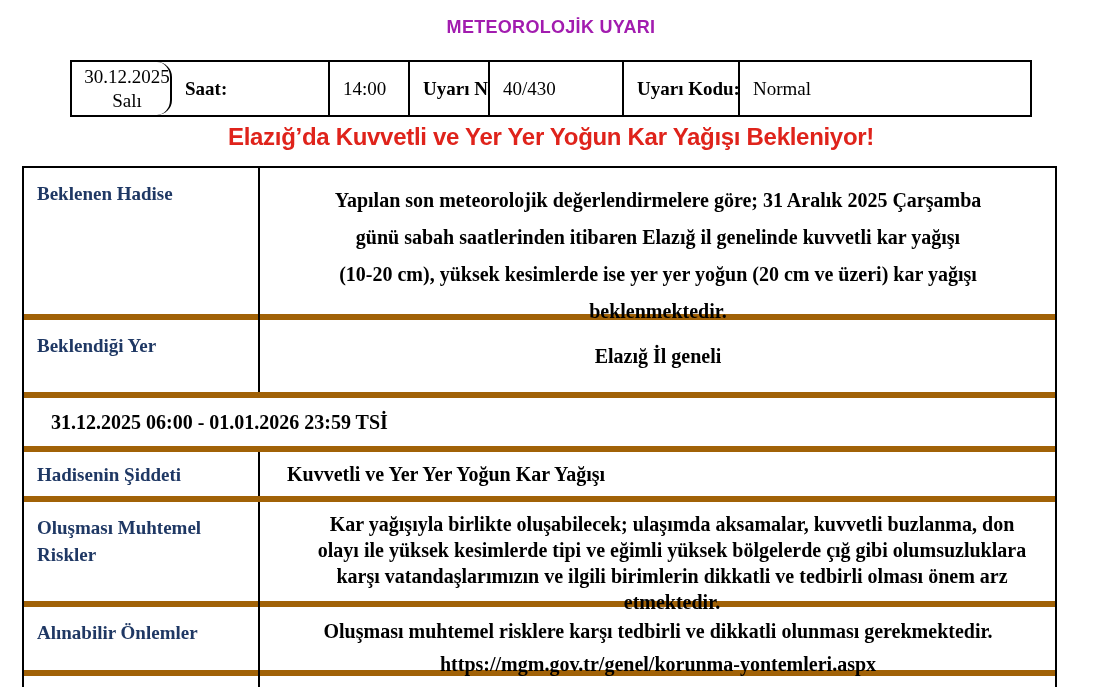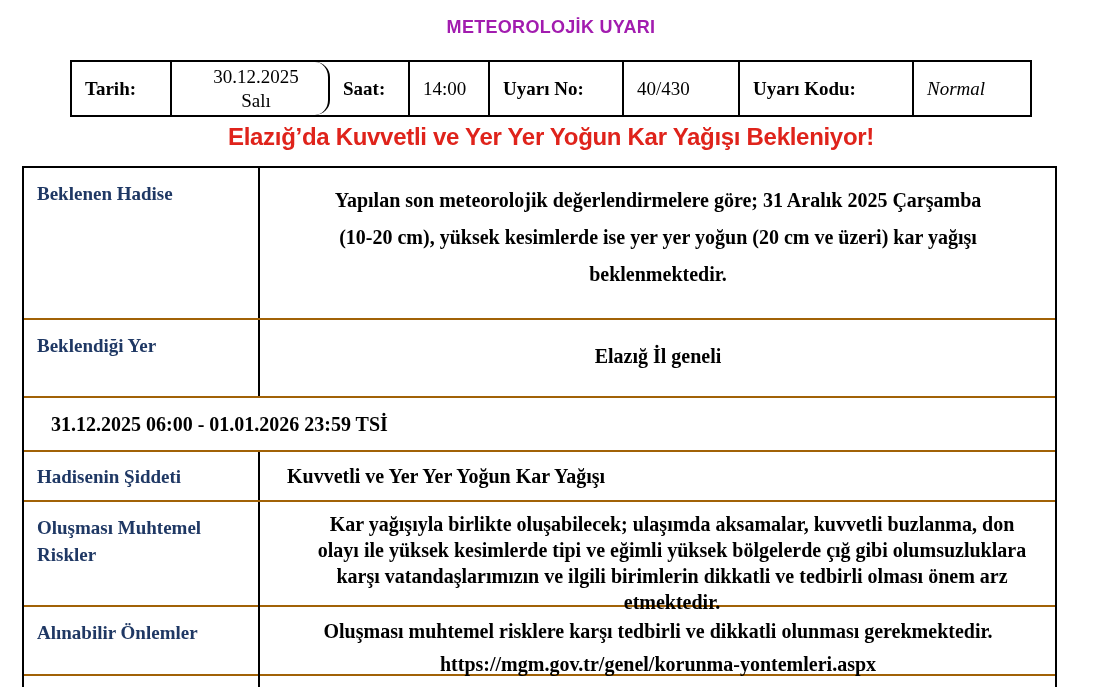--- a/index.html
+++ b/index.html
@@ -19,42 +19,42 @@
   .header-table {
     position:absolute; left:70px; top:60px; width:962px; height:57px;
     display:grid; grid-template-columns:100px 158px 80px 80px 134px 116px 174px 120px;
     border:2px solid #000; box-sizing:border-box; background:#fff;
   }
   .h-cell {
     border-right:2px solid #000; box-sizing:border-box;
     display:flex; align-items:center;
     padding-left:13px; font-size:19px; overflow:hidden; white-space:nowrap;
   }
-  .h-cell.last { border-right:none;font-style:italic; }
+  .h-cell.last { border-right:none; }
   .h-label { font-weight:bold; }
   .h-date {
     flex-direction:column; justify-content:center;
     padding-left:12px; text-align:center; line-height:24px;border-radius:15px;
   }
   
   .headline {
     position:absolute; top:123px; left:0; width:100%;
     text-align:center;
     font-family:"Liberation Sans", sans-serif;
     font-weight:bold; font-size:24px; letter-spacing:-0.3px;
     color:#df231b;
   }
   
   .main-table {
     position:absolute; left:22px; top:166px; width:1035px;
     border:2px solid #000; box-sizing:border-box; background:#fff;
   }
   .t-row {
     display:grid; grid-template-columns:236px 1fr;
-    border-bottom:2px solid #a16207; box-sizing:border-box;
+    border-bottom:6px solid #a16207; box-sizing:border-box;
   }
   .r1 { height:152px; } .r2 { height:78px; } .r3 { height:54px; }
   .r4 { height:50px; } .r5 { height:105px; } .r6 { height:69px; }
   .r7 { height:20px; border-bottom:none; }
   .label-cell {
     border-right:2px solid #000; box-sizing:border-box;
     color:#1f3864; font-weight:bold; font-size:19px;
     padding:12px 14px 0 13px; line-height:27px;
   }
   .t-row.vcenter .label-cell { display:flex; align-items:center; padding-top:0; }
@@ -70,41 +70,41 @@
   .content-line { white-space:nowrap; }
 </style>
 </head>
 <body>
 
 <div class="page">
 
   <div class="doc-title">METEOROLOJİK UYARI</div>
 
   <div class="header-table">
-    <div class="h-cell h-label">Tarih:</div>
     <div class="h-cell h-date">
       <span>30.12.2025</span>
       <span>Salı</span>
     </div>
     <div class="h-cell h-label">Saat:</div>
     <div class="h-cell">14:00</div>
     <div class="h-cell h-label">Uyarı No:</div>
     <div class="h-cell">40/430</div>
     <div class="h-cell h-label">Uyarı Kodu:</div>
     <div class="h-cell last">Normal</div>
   </div>
 
   <div class="headline">Elazığ’da Kuvvetli ve Yer Yer Yoğun Kar Yağışı Bekleniyor!</div>
 
   <div class="main-table">
 
     <div class="t-row r1">
       <div class="label-cell">Beklenen Hadise</div>
       <div class="content-cell">
         <div class="content-line">Yapılan son meteorolojik değerlendirmelere göre; 31 Aralık 2025 Çarşamba</div>
+        <div class="content-line">günü sabah saatlerinden itibaren Elazığ il genelinde kuvvetli kar yağışı</div>
         <div class="content-line">(10-20 cm), yüksek kesimlerde ise yer yer yoğun (20 cm ve üzeri) kar yağışı</div>
         <div class="content-line">beklenmektedir.</div>
       </div>
     </div>
 
     <div class="t-row r2">
       <div class="label-cell">Beklendiği Yer</div>
       <div class="content-cell">
         <div class="content-line">Elazığ İl geneli</div>
       </div>

